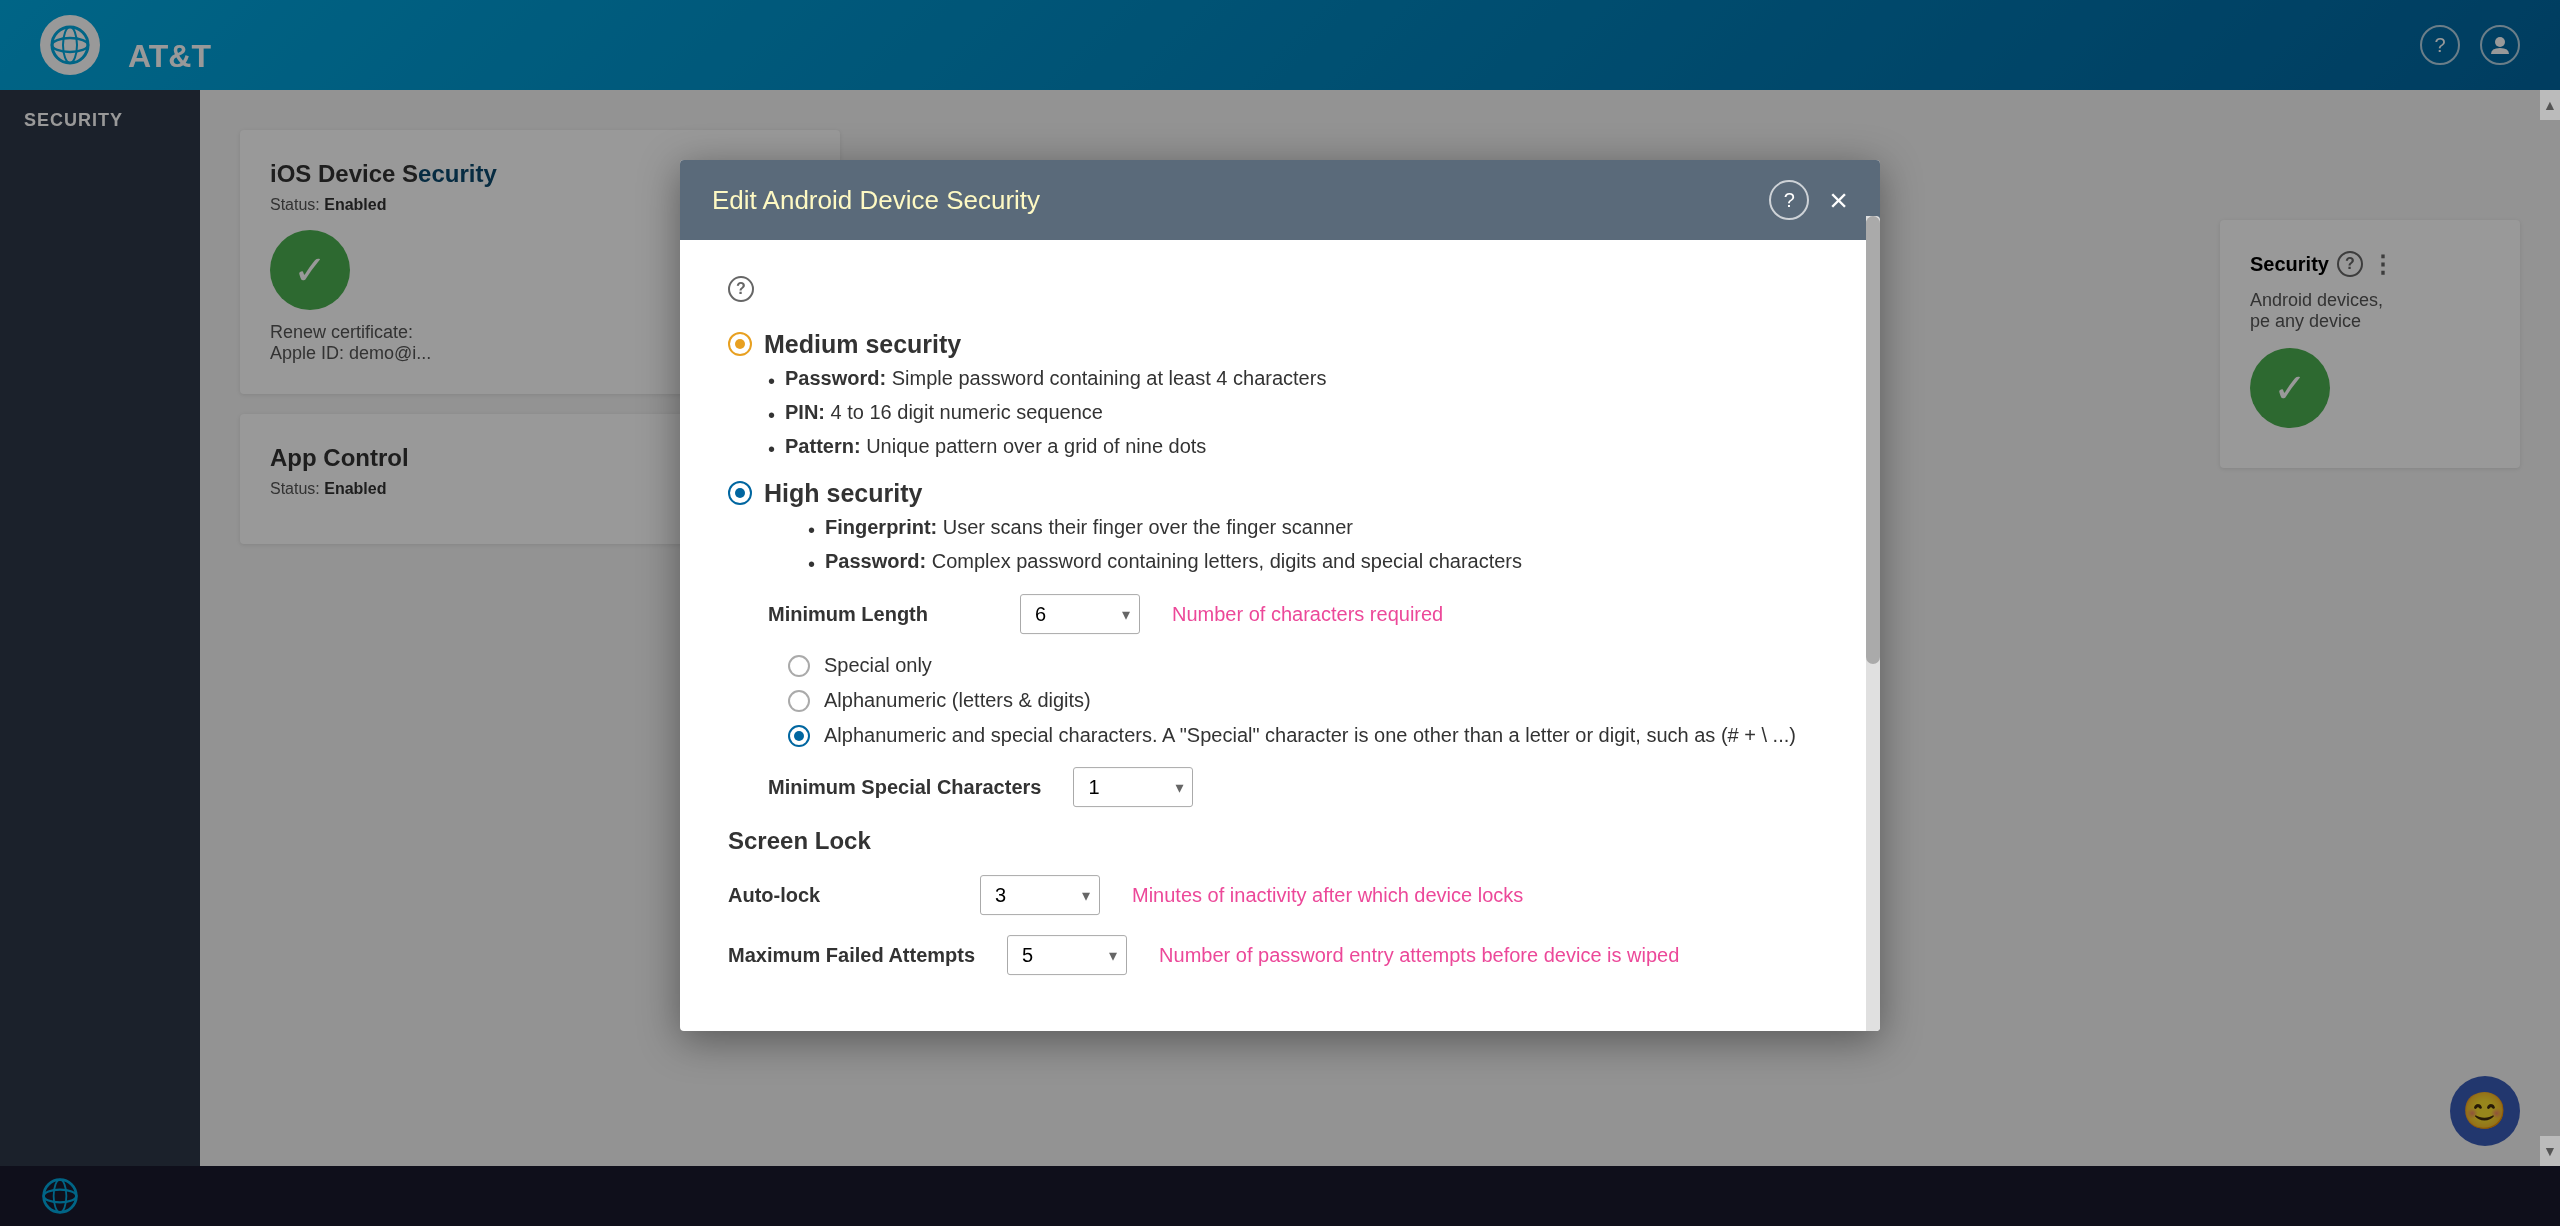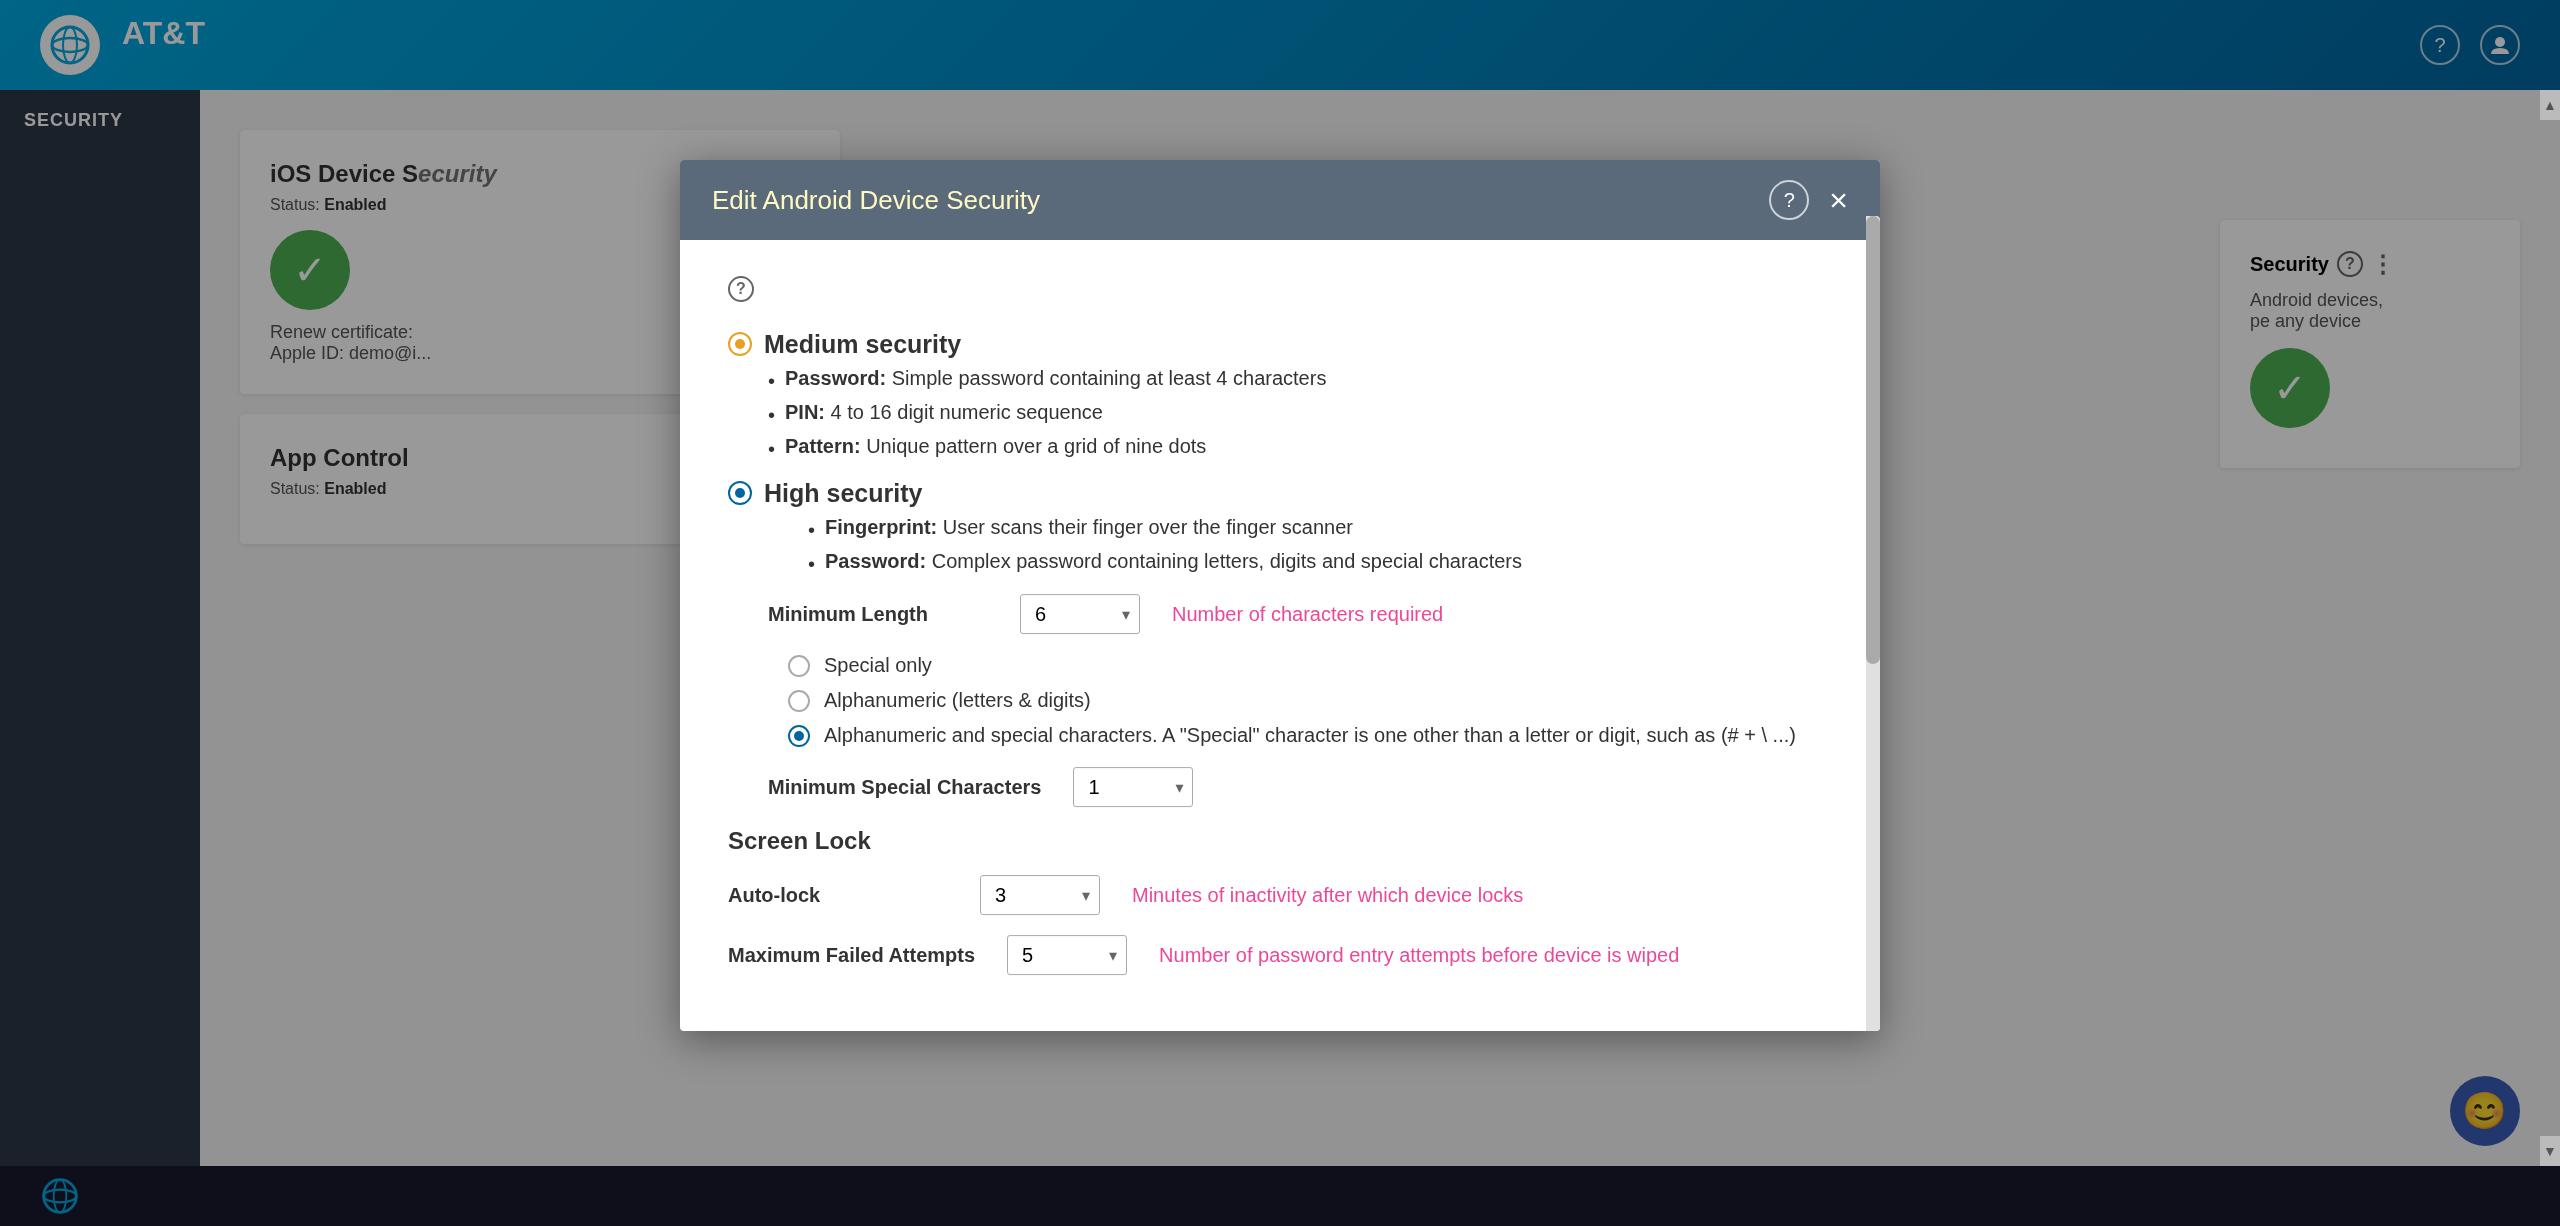--- a/index.html
+++ b/index.html
@@ -26,22 +26,22 @@
       height: 90px;
       background: linear-gradient(135deg, #00a8e0 0%, #0066a0 100%);
       display: flex;
       align-items: center;
       padding: 0 40px;
       z-index: 1;
     }
 
     .att-logo {
       display: flex;
-      align-items: flex-start;
-      gap: 22px;
+      align-items: flex-end;
+      gap: 28px;
     }
 
     .att-logo-circle {
       width: 60px;
       height: 60px;
       border-radius: 50%;
       background: white;
       display: flex;
       align-items: center;
       justify-content: center;
@@ -559,21 +559,21 @@
   </div>
 </div>
 
 <div class="sidebar">
   <div class="sidebar-item">SECURITY</div>
 </div>
 
 <div class="main-content">
 
   <div class="card" style="width:600px;">
-    <div class="card-title">iOS Device S<span style="color:#737373;font-style:italic;">ecurity</span></div>
+    <div class="card-title">iOS Device S<span style="color:#0c4a6e;">ecurity</span></div>
     <div class="card-status">
       Status: <span class="status-enabled">Enabled</span>
     </div>
     <div class="green-circle">
       <span class="checkmark">✓</span>
     </div>
     <div style="font-size:18px; color:#555; margin-top:12px;">Renew certificate:</div>
     <div style="font-size:18px; color:#555;">Apple ID: demo@i...</div>
   </div>
 

